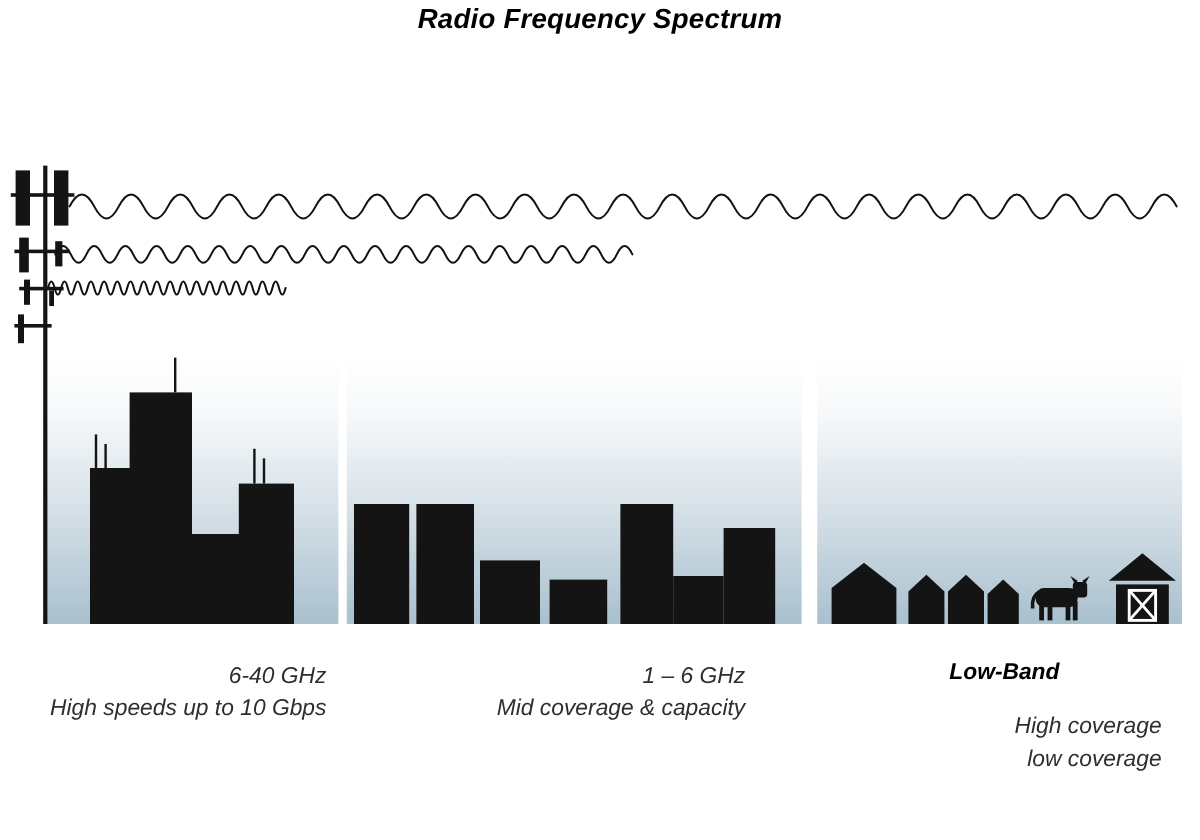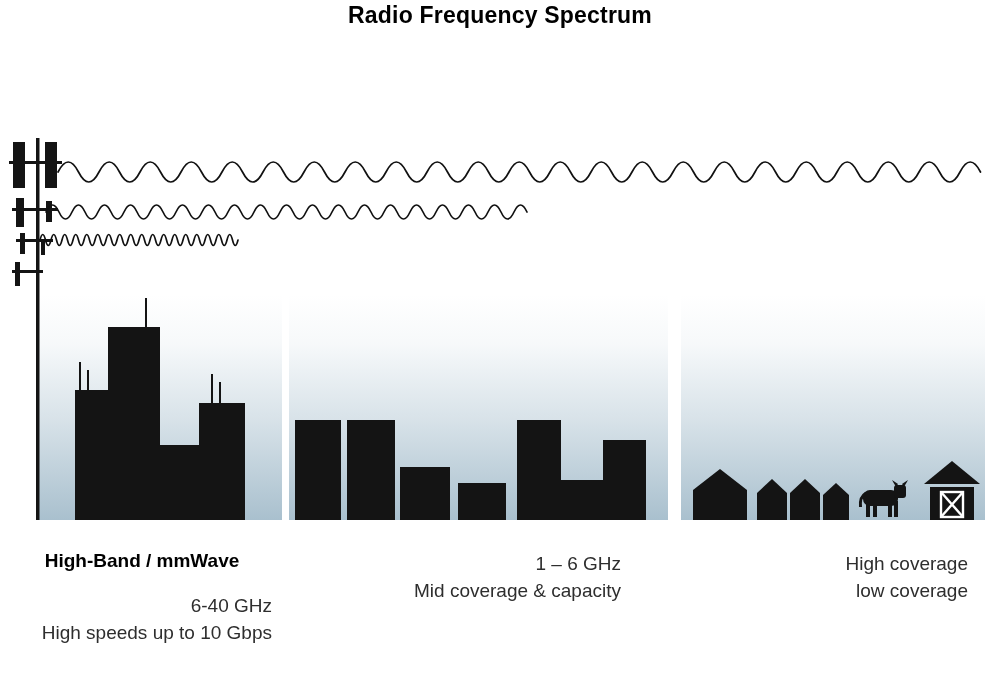--- a/index.html
+++ b/index.html
@@ -5,20 +5,21 @@
   * { margin: 0; padding: 0; box-sizing: border-box; }
   html, body { background: #ffffff; }
   body {
     width: 1000px; height: 700px;
     font-family: "Liberation Sans", sans-serif;
     overflow: hidden;
   }
   .canvas {
     position: relative; width: 1000px; height: 492px;
     background: var(--background, #ffffff);
+    font-style: italic;
   }
   .title {
     position: absolute; top: 2px; left: 0; width: 100%;
     text-align: center;
     font-size: 23px; font-weight: 700;
     color: var(--heading, #000000);
     letter-spacing: 0.2px;
   }
   .sky {
     position: absolute; top: 295px; height: 225px;
@@ -129,28 +130,28 @@
         <polygon class="silhouette" points="924,484 952,461 980,484"></polygon>
         <rect class="silhouette" x="930" y="487" width="44" height="33"></rect>
         <rect x="941" y="492" width="22" height="25" fill="none" stroke="#ffffff" stroke-width="2.4"></rect>
         <line x1="941" y1="492" x2="963" y2="517" stroke="#ffffff" stroke-width="2.4"></line>
         <line x1="963" y1="492" x2="941" y2="517" stroke="#ffffff" stroke-width="2.4"></line>
       </g>
     </g>
   </svg>
 
   <div class="caption" style="left:12px; width:260px;">
-    <div class="band-heading">High-Band / mmWave</div>
     <div class="band-line">6-40 GHz</div>
     <div class="band-line">High speeds up to 10 Gbps</div>
   </div>
 
   <div class="caption" style="left:355px; width:266px;">
     <div class="band-line">1 – 6 GHz</div>
     <div class="band-line">Mid coverage &amp; capacity</div>
   </div>
 
   <div class="caption" style="left:706px; width:262px;">
+    <div class="band-heading">Low-Band</div>
     <div class="band-line">High coverage</div>
     <div class="band-line">low coverage</div>
   </div>
 
 </div>
 
 </body></html>

